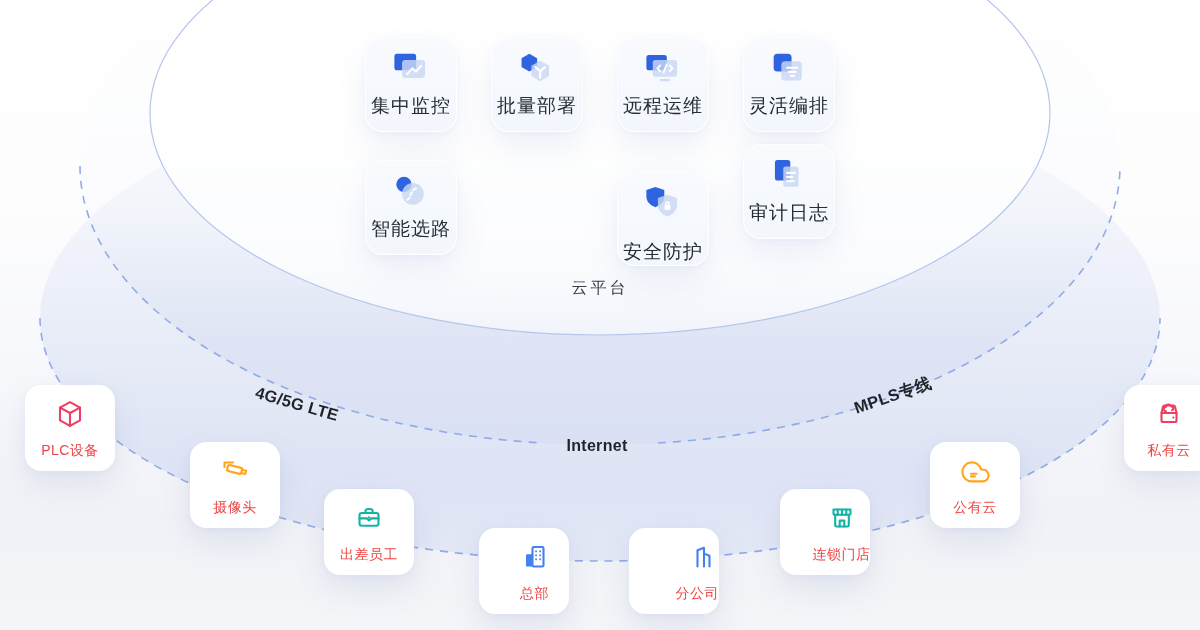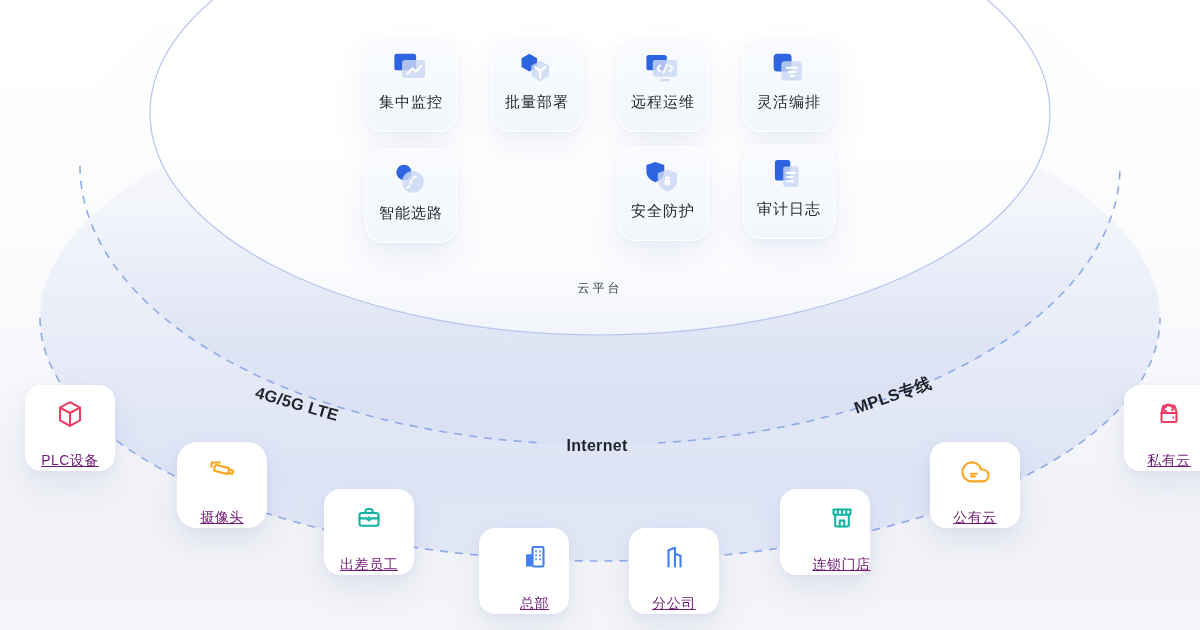--- a/index.html
+++ b/index.html
@@ -13,35 +13,35 @@
   .dash { fill:none; stroke:#8aa8e6; stroke-width:1.6; stroke-dasharray:8 7; opacity:.95; }
 
   .feature-card {
     position:absolute; width:92px; height:95px; border-radius:18px;
     background:linear-gradient(180deg,rgba(248,250,254,.95),rgba(240,245,252,.82));
     border:1px solid rgba(255,255,255,.85);
     box-shadow:0 16px 32px rgba(98,120,190,.10),0 2px 6px rgba(120,140,200,.06);
     display:flex; flex-direction:column; align-items:center; padding-top:12px; z-index:3;
   }
   .feature-card svg { width:46px; height:38px; }
-  .feature-label { margin-top:5px; font-size:15px; color:#272c34; font-weight:500; letter-spacing:1px; white-space:nowrap; }
+  .feature-label { margin-top:5px; font-size:19px; color:#272c34; font-weight:500; letter-spacing:1px; white-space:nowrap; }
 
   .endpoint-card {
     position:absolute; width:90px; height:86px; border-radius:16px; background:#ffffff;
     box-shadow:0 14px 30px rgba(99,115,180,.13),0 2px 6px rgba(120,140,200,.07);
     display:flex; flex-direction:column; align-items:center; padding-top:13px; z-index:4;
   }
   .endpoint-card svg { width:32px; height:32px; }
   .endpoint-icon { fill:none; stroke:currentColor; stroke-width:2.1; stroke-linecap:round; stroke-linejoin:round; }
-  .endpoint-label { margin-top:22px; font-size:14px; color:#701a75; font-weight:500; letter-spacing:.5px; white-space:nowrap;text-decoration:underline; }
+  .endpoint-label { margin-top:12px; font-size:14px; color:#ef4444; font-weight:500; letter-spacing:.5px; white-space:nowrap; }
   .c-red { color:#ed3f63; } .c-orange { color:#ffa41c; } .c-teal { color:#12b4a4; } .c-blue { color:#4380f2; }
 
   .platform-label {
     position:absolute; left:600px; top:288px; transform:translate(-50%,-50%);
-    font-size:12px; letter-spacing:3px; color:#3a404a; font-weight:500; z-index:2; white-space:nowrap;
+    font-size:16px; letter-spacing:3px; color:#3a404a; font-weight:500; z-index:2; white-space:nowrap;
   }
   .net-label {
     position:absolute; font-weight:700; color:#1f242b; font-size:16.5px; z-index:2; white-space:nowrap; letter-spacing:.3px;
   }
   .net-lte  { left:297px; top:404px; transform:translate(-50%,-50%) rotate(16deg); }
   .net-internet { left:597px; top:446px; transform:translate(-50%,-50%); font-size:16px; }
   .net-mpls { left:893px; top:396px; transform:translate(-50%,-50%) rotate(-19deg); }
 
   .fi-solid { fill:#2e64df; }
   .fi-light { fill:#c9d7f4; fill-opacity:.82; }
@@ -107,29 +107,29 @@
   </div>
   <div class="feature-card" style="left:743px;top:37px;">
     <svg viewBox="0 0 36 28">
       <rect class="fi-solid" x="6" y="2" width="14" height="14" rx="3"></rect>
       <rect class="fi-light" x="12" y="8" width="16" height="15" rx="3"></rect>
       <path class="fi-glyph" d="M16.5 13 h8 M18 16.2 h5.2 M19.5 19.4 h2.4"></path>
     </svg>
     <span class="feature-label">灵活编排</span>
   </div>
 
-  <div class="feature-card" style="left:365px;top:148px;text-align:right;">
+  <div class="feature-card" style="left:365px;top:160px;text-align:right;">
     <svg viewBox="0 0 36 28">
       <circle class="fi-solid" cx="12.5" cy="8" r="6"></circle>
       <circle class="fi-light" cx="19.5" cy="15.5" r="8.5"></circle>
       <path class="fi-glyph" style="stroke-width:1.6;stroke-dasharray:2.4 2.2" d="M15 20 C18.5 20 16.5 11 24 11"></path>
     </svg>
     <span class="feature-label">智能选路</span>
   </div>
-  <div class="feature-card" style="left:617px;top:146px;">
+  <div class="feature-card" style="left:617px;top:171px;justify-content:space-between;">
     <svg viewBox="0 0 36 28">
       <path class="fi-solid" d="M12 1.5 l7 2.3 v5 c0 4.4-2.9 7-7 8.5 c-4.1-1.5-7-4.1-7-8.5 v-5 z"></path>
       <path class="fi-light" d="M21.5 7.5 l7.5 2.5 v5.3 c0 4.7-3.1 7.5-7.5 9.2 c-4.4-1.7-7.5-4.5-7.5-9.2 v-5.3 z"></path>
       <rect x="19.2" y="15.6" width="4.6" height="3.8" rx="0.8" fill="#ffffff"></rect>
       <path d="M20.3 15.6 v-1.2 a1.2 1.2 0 0 1 2.4 0 v1.2" fill="none" stroke="#ffffff" stroke-width="1.2"></path>
     </svg>
     <span class="feature-label">安全防护</span>
   </div>
   <div class="feature-card" style="left:743px;top:144px;">
     <svg viewBox="0 0 36 28">
@@ -148,21 +148,21 @@
 
   <div class="endpoint-card c-red" style="left:25px;top:385px;">
     <svg viewBox="0 0 32 32" class="endpoint-icon">
       <path d="M16 4.2 L26 9.6 L16 15 L6 9.6 Z"></path>
       <path d="M6 9.6 V22.4 L16 27.8 V15"></path>
       <path d="M26 9.6 V22.4 L16 27.8"></path>
     </svg>
     <span class="endpoint-label">PLC设备</span>
   </div>
 
-  <div class="endpoint-card c-orange" style="left:177px;top:442px;border-radius:20px;">
+  <div class="endpoint-card c-orange" style="left:190px;top:442px;">
     <svg viewBox="0 0 32 32" class="endpoint-icon">
       <path d="M5.5 7.5 H14 M5.5 7.5 V12"></path>
       <g transform="rotate(14 16 16)">
         <rect x="8" y="11.5" width="14.5" height="6.2" rx="1.4"></rect>
         <path d="M22.5 13 h4.2 v3.4 h-4.2"></path>
       </g>
     </svg>
     <span class="endpoint-label">摄像头</span>
   </div>
 
@@ -185,21 +185,21 @@
           <rect x="20.2" y="9.5" width="1.7" height="1.7"></rect>
         <rect x="16.2" y="13.5" width="1.7" height="1.7"></rect>
           <rect x="20.2" y="13.5" width="1.7" height="1.7"></rect>
         <rect x="16.2" y="17.5" width="1.7" height="1.7"></rect>
           <rect x="20.2" y="17.5" width="1.7" height="1.7"></rect>
       </g>
     </svg>
     <span class="endpoint-label">总部</span>
   </div>
 
-  <div class="endpoint-card c-blue" style="left:629px;top:528px;">
+  <div class="endpoint-card c-blue" style="left:629px;top:528px;align-items:flex-end;">
     <svg viewBox="0 0 32 32" class="endpoint-icon">
       <path d="M10.5 25.5 V9.2 L17 6.8 V25.5"></path>
       <path d="M17 12.6 L22.5 14.8 V25.5"></path>
     </svg>
     <span class="endpoint-label">分公司</span>
   </div>
 
   <div class="endpoint-card c-teal" style="left:780px;top:489px;padding-left:33px;">
     <svg viewBox="0 0 32 32" class="endpoint-icon">
       <path d="M7.5 7.5 H24.5 V11.2 a1.6 1.6 0 0 1-1.6 1.6 H9.1 A1.6 1.6 0 0 1 7.5 11.2 Z"></path>

